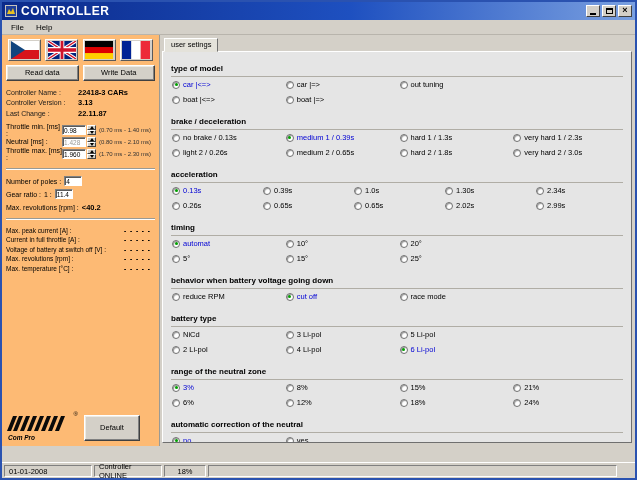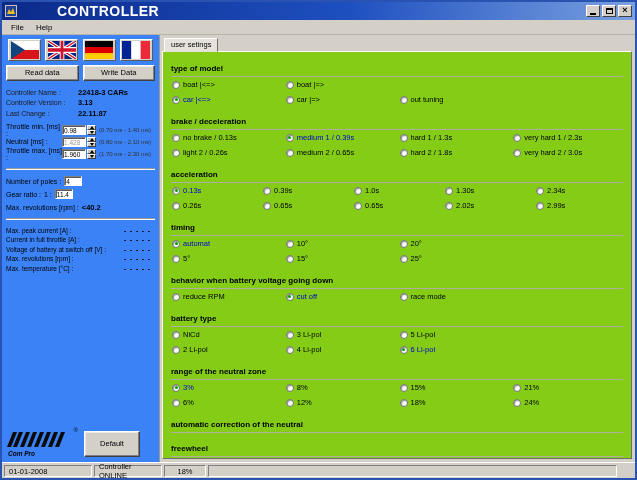--- a/index.html
+++ b/index.html
@@ -3,34 +3,34 @@
 <meta charset="utf-8">
 <style>
   * { margin:0; padding:0; box-sizing:border-box; }
   html,body { width:637px; height:480px; }
   body { font-family:"Liberation Sans", sans-serif; background:#808080; cursor:default; }
   .window { width:637px; height:480px; background:#d4d0c8; border:2px solid #2a52b0; display:flex; flex-direction:column; overflow:hidden; }
 
   
   .titlebar { height:18px; flex:0 0 18px; background:linear-gradient(90deg,#0b2a8a 0%,#1e50c0 55%,#7aa0e0 100%); display:flex; align-items:center; padding:0 3px; }
   .app-icon { width:12px; height:12px; margin-right:4px; display:inline-flex; }
-  .title-text { color:#fff; font-size:14px; font-weight:bold; letter-spacing:.5px; flex:1;margin-left:36px; }
+  .title-text { color:#fff; font-size:12px; font-weight:bold; letter-spacing:.5px; flex:1; }
   .win-btns { display:flex; gap:2px; }
   .win-btn { width:14px; height:12px; background:#d4d0c8; border:1px solid; border-color:#fff #404040 #404040 #fff; display:flex; align-items:center; justify-content:center; font-size:7px; line-height:1; color:#000; }
   .glyph-min { width:6px; height:2px; background:#000; margin-top:6px; }
   .glyph-max { width:7px; height:6px; border:1px solid #000; border-top:2px solid #000; }
   .glyph-close { font-weight:bold; font-size:9px; margin-top:-1px; }
 
   
   .menubar { height:15px; flex:0 0 15px; display:flex; align-items:center; gap:2px; padding:0 4px; border-bottom:1px solid #b8b4ac; font-size:8px; }
   .menu-item { padding:1px 5px; }
 
   
   .main { flex:1; display:flex; min-height:0; }
-  .left-panel { width:158px; flex:0 0 158px; border-right:1px solid #9a9a94; background:#3b82f6; padding:4px 4px 3px 4px; display:flex; flex-direction:column; }
+  .left-panel { width:158px; flex:0 0 158px; border-right:1px solid #9a9a94; background:#fdba74; padding:4px 4px 3px 4px; display:flex; flex-direction:column; }
   .right-area { flex:1; padding:2px 3px 3px 2px; background:#d4d0c8; display:flex; flex-direction:column; min-height:0; }
 
   
   .flags-row { display:flex; justify-content:space-between; padding:0 2px; margin-bottom:4px; }
   .flag-btn { width:33px; height:22px; background:#d4d0c8; border:1px solid; border-color:#fff #5a5a5a #5a5a5a #fff; padding:1px; display:flex; align-items:center; justify-content:center; }
   .flag-btn svg { display:block; }
 
   
   .rw-row { display:flex; gap:4px; margin-bottom:6px; }
   .btn { flex:1; height:16px; background:#d4d0c8; border:1px solid; border-color:#fff #404040 #404040 #fff; box-shadow:inset -1px -1px 0 #808080, inset 1px 1px 0 #ecebe5; font-size:7.5px; font-family:"Liberation Sans",sans-serif; text-align:center; line-height:14px; }
@@ -71,34 +71,34 @@
   
   .logo-row { display:flex; align-items:flex-end; gap:6px; padding:0 0 2px 0; }
   .logo { position:relative; width:72px; height:30px; display:block; }
   .logo-text { position:absolute; left:2px; bottom:0; font-size:6.5px; font-style:italic; font-weight:bold; color:#000; }
   .reg { position:absolute; right:0; top:0; font-size:6px; }
   .default-btn { flex:0 0 56px; height:26px; line-height:12px; }
 
   
   .tab-row { height:14px; flex:0 0 14px; display:flex; padding-left:2px; }
   .tab { background:#e4e2da; border:1px solid; border-color:#fff #6f6f6f #e4e2da #fff; font-size:7.5px; padding:1px 6px 0 6px; position:relative; top:1px; z-index:2; }
-  .tab-panel { flex:1; background:#84cc16; border:1px solid; border-color:#fff #6f6f6f #6f6f6f #fff; padding:4px 8px 2px 8px; overflow:hidden; }
+  .tab-panel { flex:1; background:#e5e5e5; border:1px solid; border-color:#fff #6f6f6f #6f6f6f #fff; padding:4px 8px 2px 8px; overflow:hidden; }
 
   .section { margin-bottom:3px; }
   .sec-header { border-bottom:1px solid #b0ada5; padding:1px 0 1px 0; margin-bottom:1px; }
   .sec-title { font-size:8px; font-weight:bold; color:#000; }
   .opt-row { display:grid; column-gap:4px; margin:1px 0 2px 1px; height:13px; align-items:center; }
   .opt { display:flex; align-items:center; gap:3px; font-size:7.5px; overflow:hidden; white-space:nowrap; }
   .radio { width:8px; height:8px; flex:0 0 8px; border-radius:50%; background:#fff; border:1px solid #707070; box-shadow:inset 1px 1px 1px #9b9b9b; display:flex; align-items:center; justify-content:center; }
   .dot { width:3px; height:3px; border-radius:50%; background:#00a000; }
   .opt.sel .opt-label { color:#0000d4; }
   .opt-label { color:#000; }
 
   
-  .statusbar { height:16px; flex:0 0 16px; display:flex; align-items:stretch; gap:2px; padding:2px 18px 1px 2px; border-top:1px solid #fff; font-size:7.5px; }
+  .statusbar { height:16px; flex:0 0 16px; display:flex; align-items:stretch; gap:2px; padding:2px 18px 1px 2px; border-top:1px solid #fff; font-size:7.5px;margin-top:16px; }
   .status-cell { border:1px solid; border-color:#808080 #fff #fff #808080; padding:0 4px; display:flex; align-items:center; }
   .status-cell.c1 { width:88px; }
   .status-cell.c2 { width:68px; }
   .status-cell.c3 { width:42px; justify-content:center; }
   .status-cell.fill { flex:1; }
 </style>
 </head>
 <body>
 
 <div class="window">
@@ -283,43 +283,43 @@
     </div>
 
     <div class="right-area">
       <div class="tab-row">
         <span class="tab">user setings</span>
       </div>
       <div class="tab-panel">
           <div class="section">
             <div class="sec-header"><span class="sec-title">type of model</span></div>
             <div class="opt-row" style="grid-template-columns: repeat(4, 1fr);">
+              <label class="opt sel">
+                <span class="radio">
+                  <span class="dot"></span>
+                </span>
+                <span class="opt-label">car |&lt;=&gt;</span>
+              </label>
+              <label class="opt">
+                <span class="radio"></span>
+                <span class="opt-label">car |=&gt;</span>
+              </label>
+              <label class="opt">
+                <span class="radio"></span>
+                <span class="opt-label">out tuning</span>
+              </label>
+            </div>
+            <div class="opt-row" style="grid-template-columns: repeat(4, 1fr);">
               <label class="opt">
                 <span class="radio"></span>
                 <span class="opt-label">boat |&lt;=&gt;</span>
               </label>
               <label class="opt">
                 <span class="radio"></span>
                 <span class="opt-label">boat |=&gt;</span>
-              </label>
-            </div>
-            <div class="opt-row" style="grid-template-columns: repeat(4, 1fr);">
-              <label class="opt sel">
-                <span class="radio">
-                  <span class="dot"></span>
-                </span>
-                <span class="opt-label">car |&lt;=&gt;</span>
-              </label>
-              <label class="opt">
-                <span class="radio"></span>
-                <span class="opt-label">car |=&gt;</span>
-              </label>
-              <label class="opt">
-                <span class="radio"></span>
-                <span class="opt-label">out tuning</span>
               </label>
             </div>
           </div>
           <div class="section">
             <div class="sec-header"><span class="sec-title">brake / deceleration</span></div>
             <div class="opt-row" style="grid-template-columns: repeat(4, 1fr);">
               <label class="opt">
                 <span class="radio"></span>
                 <span class="opt-label">no brake / 0.13s</span>
               </label>
@@ -527,20 +527,32 @@
                 <span class="opt-label">18%</span>
               </label>
               <label class="opt">
                 <span class="radio"></span>
                 <span class="opt-label">24%</span>
               </label>
             </div>
           </div>
           <div class="section">
             <div class="sec-header"><span class="sec-title">automatic correction of the neutral</span></div>
+            <div class="opt-row" style="grid-template-columns: repeat(4, 1fr);">
+              <label class="opt sel">
+                <span class="radio">
+                  <span class="dot"></span>
+                </span>
+                <span class="opt-label">no</span>
+              </label>
+              <label class="opt">
+                <span class="radio"></span>
+                <span class="opt-label">yes</span>
+              </label>
+            </div>
           </div>
           <div class="section">
             <div class="sec-header"><span class="sec-title">freewheel</span></div>
           </div>
         </div>
     </div>
 
   </div>
 
   <div class="statusbar">

